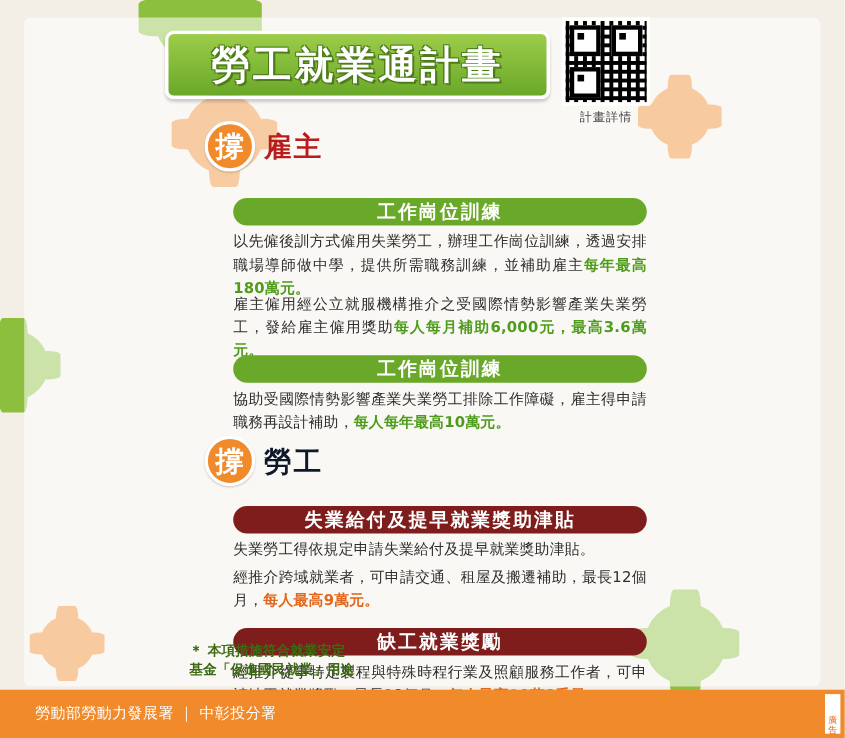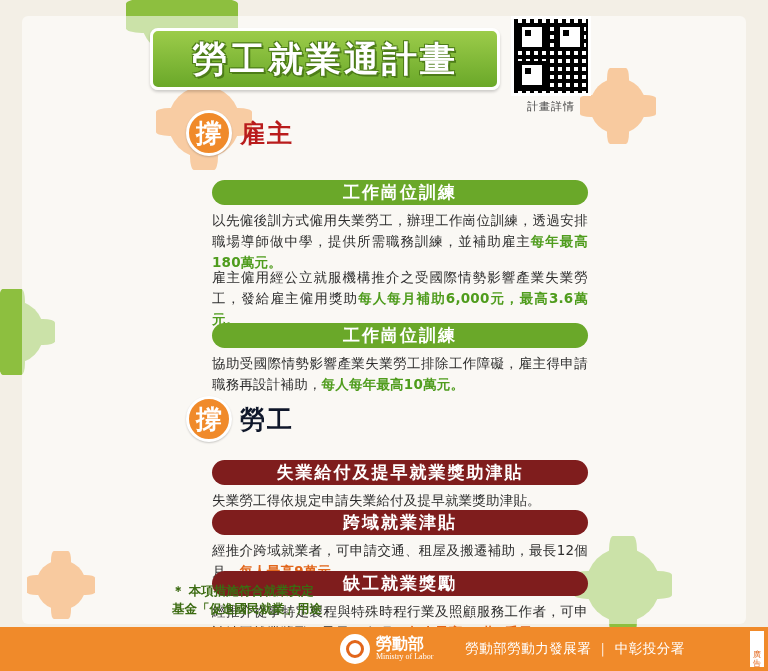--- a/index.html
+++ b/index.html
@@ -374,43 +374,35 @@
   </div>
 
   <div class="block" style="top:440px;">
     <div class="block-bar orange">失業給付及提早就業獎助津貼</div>
     <div class="block-body">
       <span>失業勞工得依規定申請失業給付及提早就業獎助津貼。</span>
     </div>
   </div>
 
   <div class="block" style="top:490px;">
-    <div class="block-bar orange">跨域就業津貼</div>
     <div class="block-body">
       <span>經推介跨域就業者，可申請交通、租屋及搬遷補助，最長12個月，</span><span class="hl-orange">每人最高9萬元。</span>
     </div>
   </div>
 
   <div class="block" style="top:551px;">
     <div class="block-bar orange">缺工就業獎勵</div>
     <div class="block-body">
       <span>經推介從事特定製程與特殊時程行業及照顧服務工作者，可申請缺工就業獎勵，最長18個月，</span><span class="hl-orange">每人最高10萬8千元。</span>
     </div>
   </div>
 
   <div class="footer-note">
     <div>＊ 本項措施符合就業安定</div>
     <div>基金「促進國民就業」用途</div>
   </div>
 
   <div class="footer">
-    <div class="footer-logo">
-      <div class="logo-mark"></div>
-      <div>
-        <div class="logo-text-zh">勞動部</div>
-        <div class="logo-text-en">Ministry of Labor</div>
-      </div>
-    </div>
     <div class="footer-orgs">勞動部勞動力發展署 ｜ 中彰投分署</div>
     <div class="footer-tag">廣告</div>
   </div>
 
 </div>
 
 </body></html>

